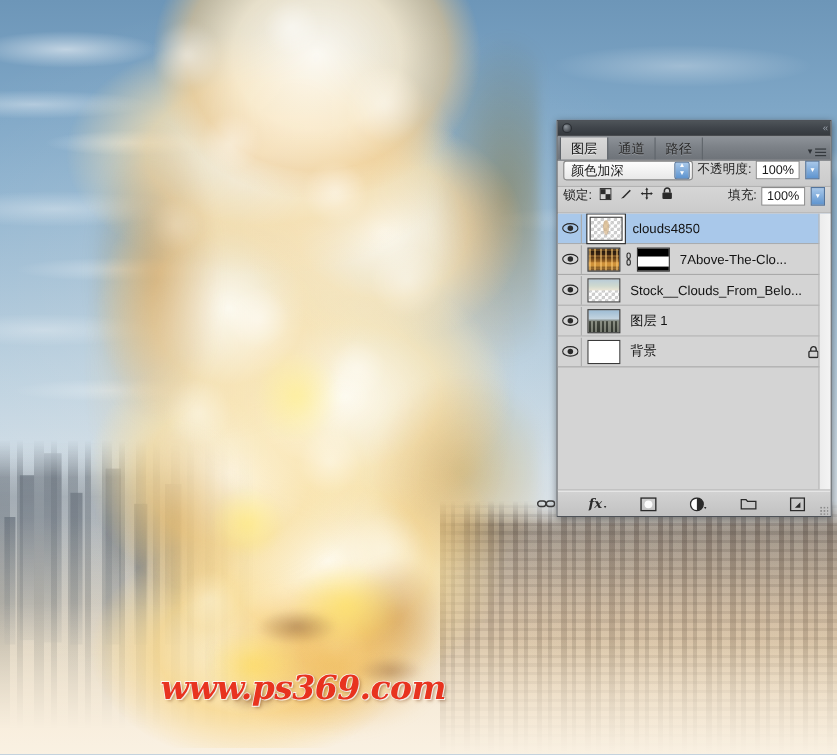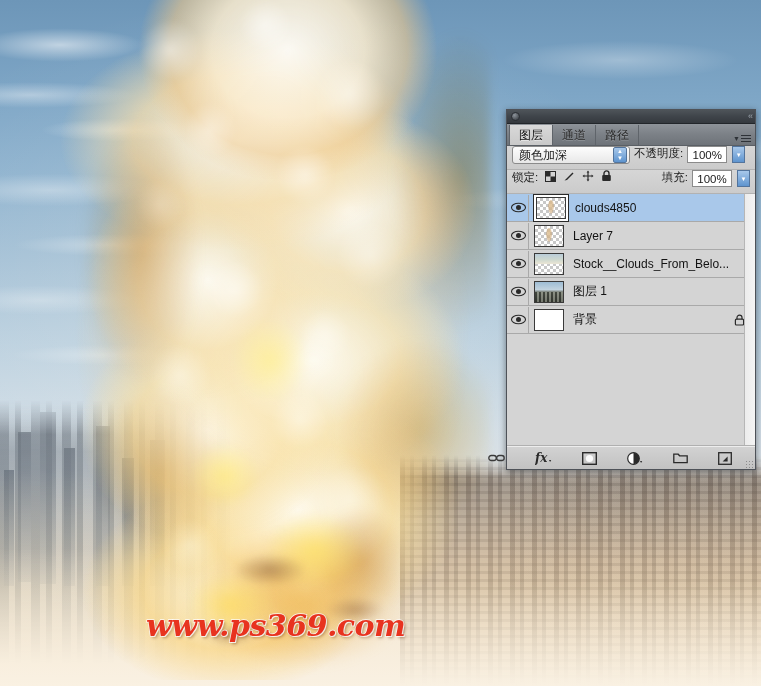--- a/index.html
+++ b/index.html
@@ -507,34 +507,39 @@
               <ellipse cx="7.5" cy="5.5" rx="7" ry="4.3" fill="none" stroke="#2a2a2a" stroke-width="1.1"></ellipse>
               <circle cx="7.5" cy="5.5" r="2.5" fill="#2a2a2a"></circle>
             </svg>
         </span>
         <span class="thumb checker sel-ring">
             <span class="blob"></span>
           </span>
         <span class="layer-name">clouds4850</span>
       </div>
 
+
+
       <div class="layer-row">
         <span class="eye-cell">
           <svg width="15" height="11" viewBox="0 0 15 11">
               <ellipse cx="7.5" cy="5.5" rx="7" ry="4.3" fill="none" stroke="#2a2a2a" stroke-width="1.1"></ellipse>
               <circle cx="7.5" cy="5.5" r="2.5" fill="#2a2a2a"></circle>
             </svg>
         </span>
-        <span class="thumb checker">
-            <span class="blob"></span>
-          </span>
-        <span class="layer-name">Layer 7</span>
+        <span class="thumb photo-fire"></span>
+        <span class="link-icon">
+          <svg width="9" height="13" viewBox="0 0 9 13">
+            <rect x="3" y="1" width="3" height="5" rx="1.5" fill="none" stroke="#2a2a2a" stroke-width="1"></rect>
+            <rect x="3" y="7" width="3" height="5" rx="1.5" fill="none" stroke="#2a2a2a" stroke-width="1"></rect>
+          </svg>
+        </span>
+        <span class="thumb mask-thumb" style="margin-left:1px;"></span>
+        <span class="layer-name">7Above-The-Clo...</span>
       </div>
-
-
 
       <div class="layer-row">
         <span class="eye-cell">
           <svg width="15" height="11" viewBox="0 0 15 11">
               <ellipse cx="7.5" cy="5.5" rx="7" ry="4.3" fill="none" stroke="#2a2a2a" stroke-width="1.1"></ellipse>
               <circle cx="7.5" cy="5.5" r="2.5" fill="#2a2a2a"></circle>
             </svg>
         </span>
         <span class="thumb stock-clouds"></span>
         <span class="layer-name">Stock__Clouds_From_Belo...</span>

